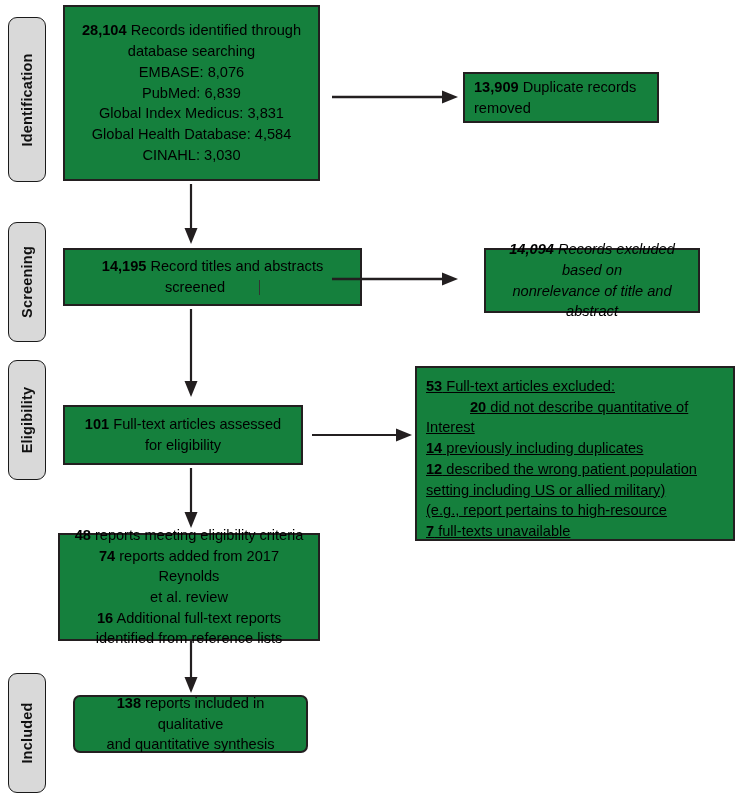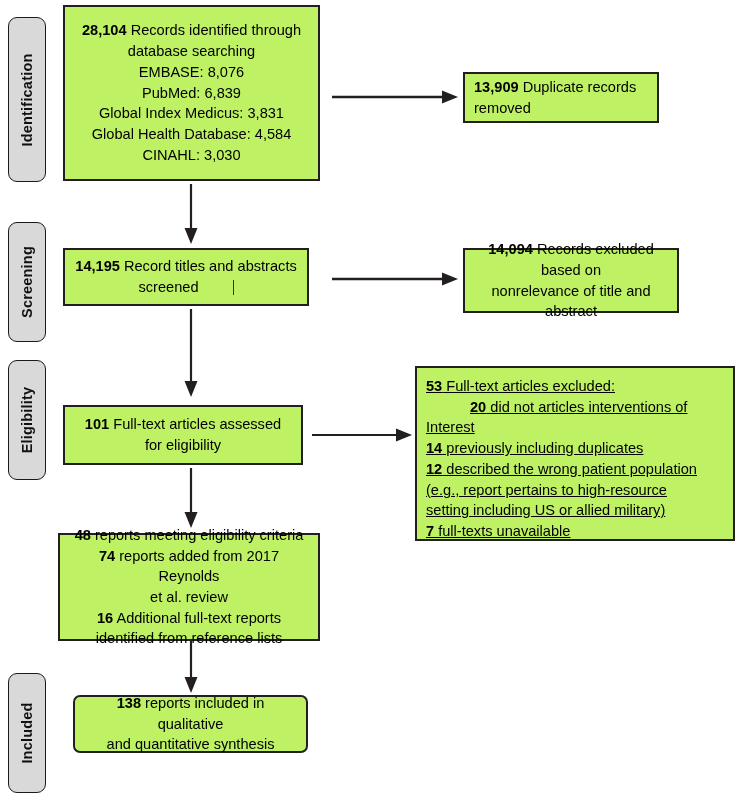--- a/index.html
+++ b/index.html
@@ -38,21 +38,21 @@
     font-weight: bold;
     font-size: 14.5px;
     letter-spacing: 0.2px;
     color: #111111;
   }
 
   
   .box {
     position: absolute;
     box-sizing: border-box;
-    background: #bef264;
+    background: #15803d;
     border: 2.1px solid #231f20;
     display: flex;
     flex-direction: column;
     justify-content: center;
   }
   .box .line {
     font-size: 14.6px;
     line-height: 1.42;
     color: #000000;
   }
@@ -124,32 +124,32 @@
   </div>
 
   <div class="box left" style="left:463px; top:72px; width:196px; height:51px;">
     <div class="pad">
       <div class="line">
         <span class="num">13,909</span><span> Duplicate records removed</span>
       </div>
     </div>
   </div>
 
-  <div class="box centered" style="left:63px; top:248px; width:246px; height:58px;">
+  <div class="box centered" style="left:63px; top:248px; width:299px; height:58px;">
     <div class="pad">
       <div class="line">
         <span class="num">14,195</span><span> Record titles and abstracts</span>
       </div>
       <div class="line">
         <span>screened</span><span class="caret"></span>
       </div>
     </div>
   </div>
 
-  <div class="box centered" style="left:463px; top:248px; width:216px; height:65px;">
+  <div class="box centered" style="left:484px; top:248px; width:216px; height:65px;font-style:italic;">
     <div class="pad">
       <div class="line">
         <span class="num">14,094</span><span> Records excluded based on</span>
       </div>
       <div class="line">
         <span>nonrelevance of title and abstract</span>
       </div>
     </div>
   </div>
 
@@ -163,36 +163,36 @@
       </div>
     </div>
   </div>
 
   <div class="box left" style="left:415px; top:366px; width:320px; height:175px; justify-content:flex-start;text-decoration:underline;">
     <div class="pad" style="padding-top:8px;">
       <div class="line">
         <span class="num">53</span><span> Full-text articles excluded:</span>
       </div>
       <div class="line indent">
-        <span class="num">20</span><span> did not articles interventions of</span>
+        <span class="num">20</span><span> did not describe quantitative of</span>
       </div>
       <div class="line">
         <span>Interest</span>
       </div>
       <div class="line">
         <span class="num">14</span><span> previously including duplicates</span>
       </div>
       <div class="line">
         <span class="num">12</span><span> described the wrong patient population</span>
       </div>
       <div class="line">
+        <span>setting including US or allied military)</span>
+      </div>
+      <div class="line">
         <span>(e.g., report pertains to high-resource</span>
-      </div>
-      <div class="line">
-        <span>setting including US or allied military)</span>
       </div>
       <div class="line">
         <span class="num">7</span><span> full-texts unavailable</span>
       </div>
     </div>
   </div>
 
   <div class="box centered" style="left:58px; top:533px; width:262px; height:108px;">
     <div class="pad">
       <div class="line">

